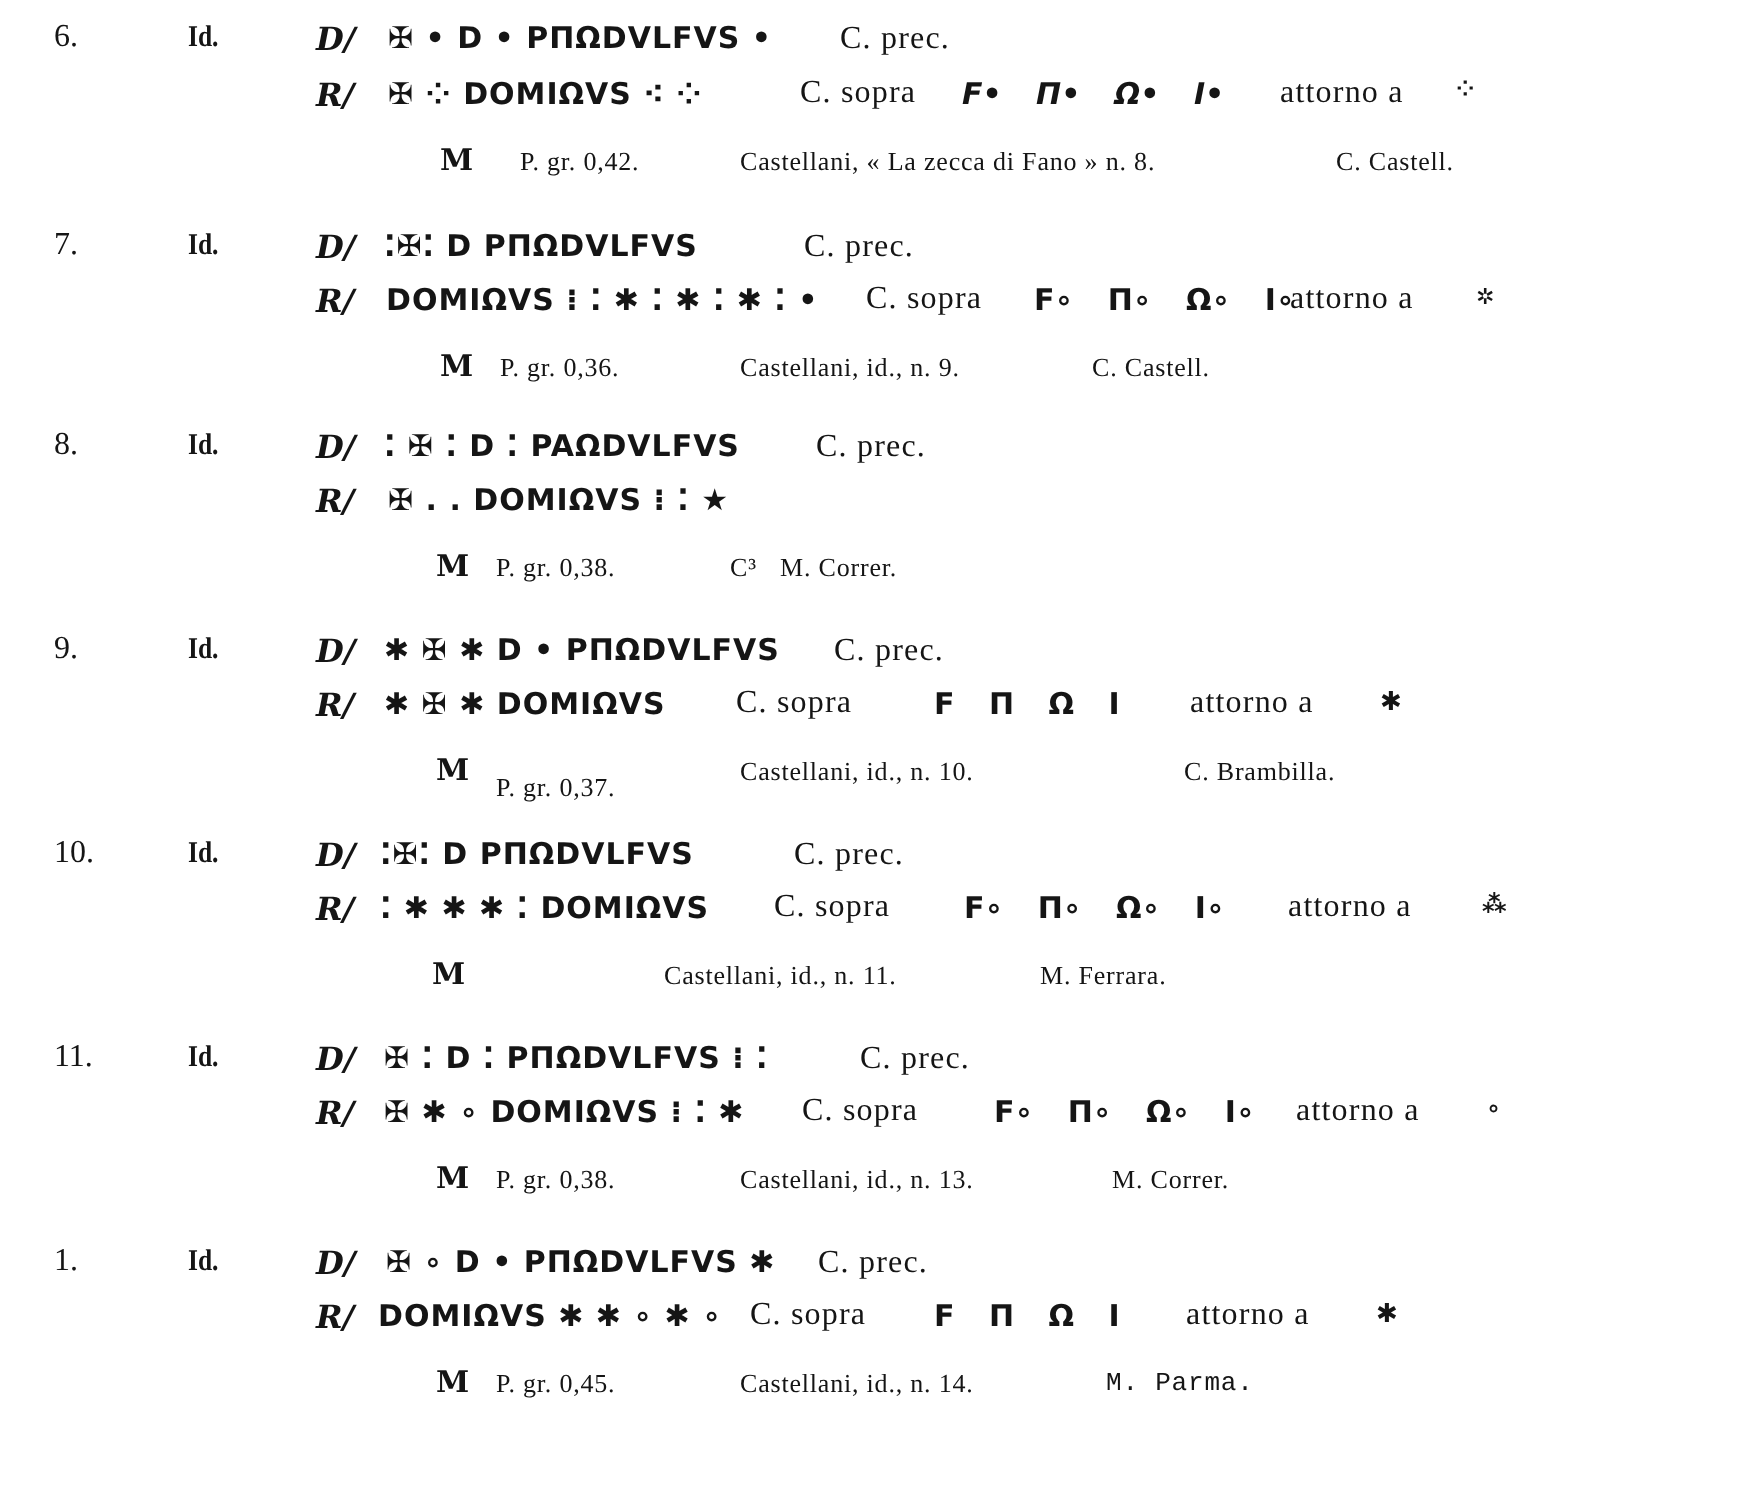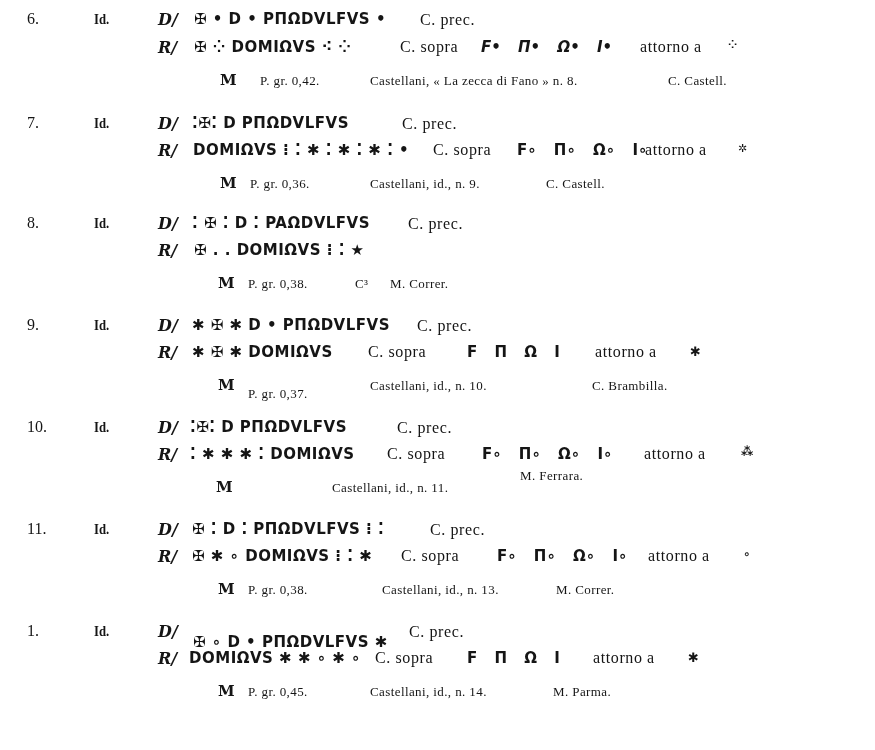--- a/index.html
+++ b/index.html
@@ -70,21 +70,21 @@
 <div class="entry" style="top:204px;">
   <span class="abs num" style="top:10px;">8.</span>
   <span class="abs id" style="top:11px;">Id.</span>
   <span class="abs siglum" style="left:158px;top:10px;">D/</span>
   <span class="abs legend" style="left:192px;top:10px;">⁚ ✠ ⁚ D ⁚ PAΩDVLFVS</span>
   <span class="abs desc" style="left:408px;top:11px;">C. prec.</span>
   <span class="abs siglum" style="left:158px;top:37px;">R/</span>
   <span class="abs legend" style="left:194px;top:37px;">✠ . . DOMIΩVS ⁝ ⁚ ★</span>
   <span class="abs metal" style="left:218px;top:70px;">M</span>
   <span class="abs meta" style="left:248px;top:72px;">P. gr. 0,38.</span>
-  <span class="abs meta" style="left:355px;top:72px;">C³</span>
+  <span class="abs meta" style="left:365px;top:72px;">C³</span>
   <span class="abs meta" style="left:390px;top:72px;">M. Correr.</span>
 </div>
 
 <div class="entry" style="top:306px;">
   <span class="abs num" style="top:10px;">9.</span>
   <span class="abs id" style="top:11px;">Id.</span>
   <span class="abs siglum" style="left:158px;top:10px;">D/</span>
   <span class="abs legend" style="left:192px;top:10px;">✱ ✠ ✱ D • PΠΩDVLFVS</span>
   <span class="abs desc" style="left:417px;top:11px;">C. prec.</span>
   <span class="abs siglum" style="left:158px;top:37px;">R/</span>
@@ -106,50 +106,50 @@
   <span class="abs legend" style="left:190px;top:10px;">⁚✠⁚ D PΠΩDVLFVS</span>
   <span class="abs desc" style="left:397px;top:11px;">C. prec.</span>
   <span class="abs siglum" style="left:158px;top:37px;">R/</span>
   <span class="abs legend" style="left:190px;top:37px;">⁚ ✱ ✱ ✱ ⁚ DOMIΩVS</span>
   <span class="abs desc" style="left:387px;top:37px;">C. sopra</span>
   <span class="abs letters" style="left:482px;top:37px;">F∘  Π∘  Ω∘  I∘</span>
   <span class="abs desc" style="left:644px;top:37px;">attorno a</span>
   <span class="abs legend" style="left:741px;top:37px;font-size:12px;">⁂</span>
   <span class="abs metal" style="left:216px;top:70px;">M</span>
   <span class="abs meta" style="left:332px;top:72px;">Castellani, id., n. 11.</span>
-  <span class="abs meta" style="left:520px;top:60px;text-align:center;">M. Ferrara.</span>
+  <span class="abs meta" style="left:520px;top:72px;text-align:center;">M. Ferrara.</span>
 </div>
 
 <div class="entry" style="top:510px;">
   <span class="abs num" style="top:10px;">11.</span>
   <span class="abs id" style="top:11px;">Id.</span>
   <span class="abs siglum" style="left:158px;top:10px;">D/</span>
   <span class="abs legend" style="left:192px;top:10px;">✠ ⁚ D ⁚ PΠΩDVLFVS ⁝ ⁚</span>
   <span class="abs desc" style="left:430px;top:11px;">C. prec.</span>
   <span class="abs siglum" style="left:158px;top:37px;">R/</span>
   <span class="abs legend" style="left:192px;top:37px;">✠ ✱ ∘ DOMIΩVS ⁝ ⁚ ✱</span>
   <span class="abs desc" style="left:401px;top:37px;">C. sopra</span>
   <span class="abs letters" style="left:497px;top:37px;">F∘  Π∘  Ω∘  I∘</span>
   <span class="abs desc" style="left:648px;top:37px;">attorno a</span>
   <span class="abs legend" style="left:743px;top:37px;font-size:12px;">∘</span>
   <span class="abs metal" style="left:218px;top:70px;">M</span>
   <span class="abs meta" style="left:248px;top:72px;">P. gr. 0,38.</span>
-  <span class="abs meta" style="left:382px;top:72px;">Castellani, id., n. 13.</span>
+  <span class="abs meta" style="left:370px;top:72px;">Castellani, id., n. 13.</span>
   <span class="abs meta" style="left:556px;top:72px;">M. Correr.</span>
 </div>
 
 <div class="entry" style="top:612px;">
   <span class="abs num" style="top:10px;">1.</span>
   <span class="abs id" style="top:11px;">Id.</span>
   <span class="abs siglum" style="left:158px;top:10px;">D/</span>
-  <span class="abs legend" style="left:193px;top:21px;">✠ ∘ D • PΠΩDVLFVS ✱</span>
+  <span class="abs legend" style="left:193px;top:10px;">✠ ∘ D • PΠΩDVLFVS ✱</span>
   <span class="abs desc" style="left:409px;top:11px;">C. prec.</span>
   <span class="abs siglum" style="left:158px;top:37px;">R/</span>
   <span class="abs legend" style="left:189px;top:37px;">DOMIΩVS ✱ ✱ ∘ ✱ ∘</span>
   <span class="abs desc" style="left:375px;top:37px;">C. sopra</span>
   <span class="abs letters" style="left:467px;top:37px;">F   Π   Ω   I</span>
   <span class="abs desc" style="left:593px;top:37px;">attorno a</span>
   <span class="abs legend" style="left:688px;top:38px;font-size:13px;">✱</span>
   <span class="abs metal" style="left:218px;top:70px;">M</span>
   <span class="abs meta" style="left:248px;top:72px;">P. gr. 0,45.</span>
   <span class="abs meta" style="left:370px;top:72px;">Castellani, id., n. 14.</span>
-  <span class="abs meta" style="left:553px;top:72px;">M. Parma.</span>
+  <span class="abs meta" style="left:553px;top:72px;font-family:Liberation Mono, monospace;">M. Parma.</span>
 </div>
 
 </body></html>

